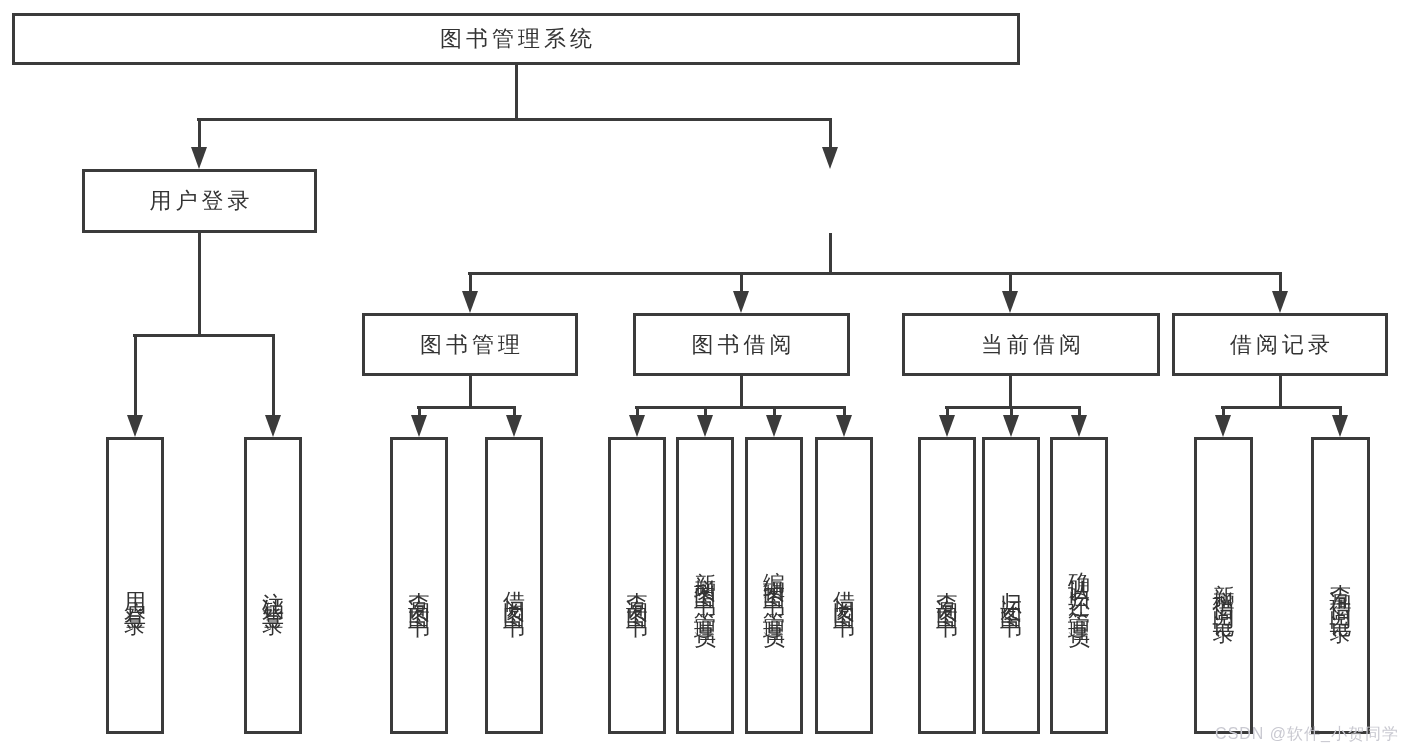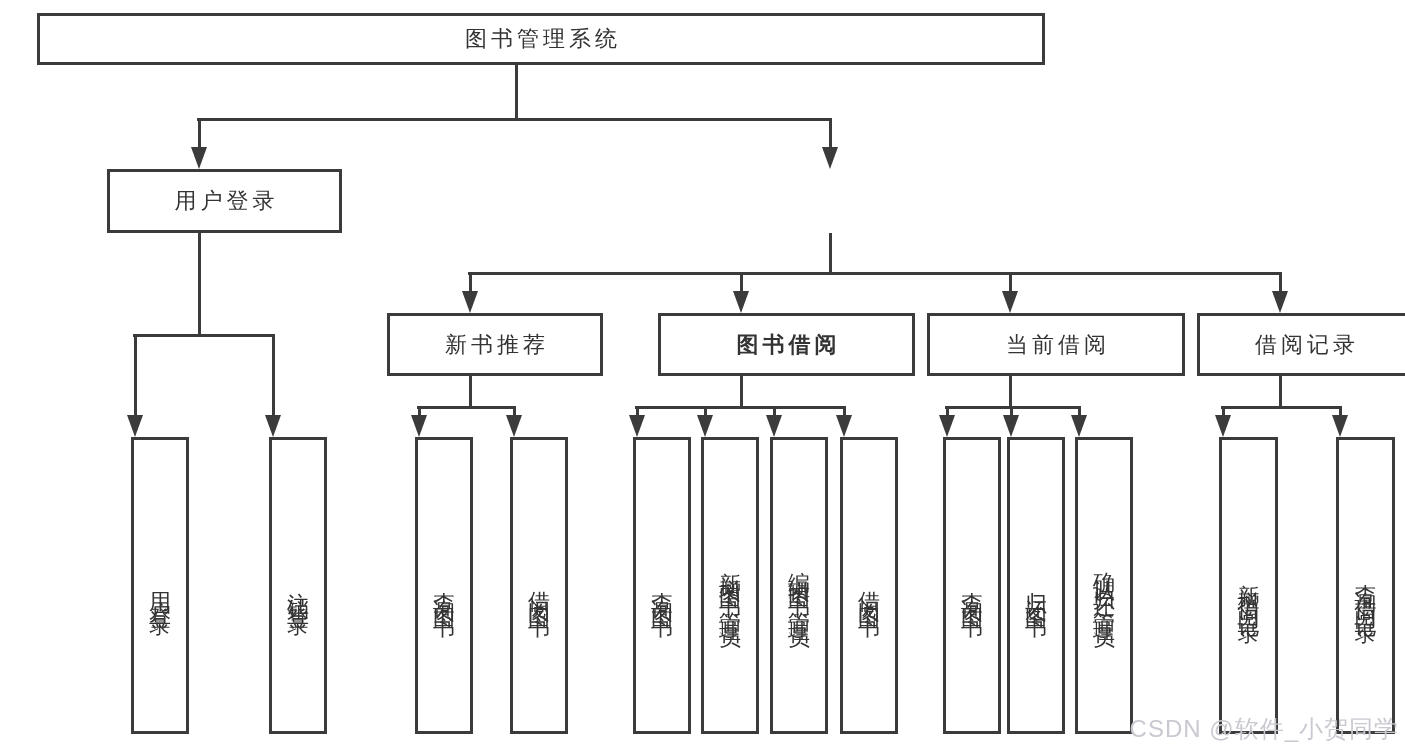--- a/index.html
+++ b/index.html
@@ -9,21 +9,21 @@
   }
   *{box-sizing:border-box;}
   html,body{margin:0;padding:0;background:#ffffff;}
   .canvas{
     position:relative;width:1405px;height:747px;background:#ffffff;overflow:hidden;
     font-family:"Liberation Sans","DejaVu Sans",sans-serif;color:var(--text);
   }
   .node{
     position:absolute;background:#ffffff;border:3px solid var(--line);
     display:flex;align-items:center;justify-content:center;
-    font-size:22px;letter-spacing:4px;white-space:nowrap;margin-left:25px;
+    font-size:22px;letter-spacing:4px;white-space:nowrap;
   }
   .node > span{margin-right:-4px;}
   .leaf{letter-spacing:0;}
   .leaf > span{
     writing-mode:vertical-rl;text-orientation:mixed;
     font-size:22px;letter-spacing:8px;line-height:1;
     margin-right:0;margin-bottom:-8px;
   }
   .hline,.vline{position:absolute;background:var(--line);}
   .hline{height:3px;}
@@ -32,21 +32,21 @@
   .arrow::before{
     content:"";position:absolute;left:6.5px;top:0;bottom:18px;width:3px;background:var(--line);
   }
   .arrow::after{
     content:"";position:absolute;left:0;bottom:0;width:0;height:0;
     border-left:8px solid transparent;border-right:8px solid transparent;
     border-top:22px solid var(--line);
   }
   .watermark{
     position:absolute;right:6px;bottom:2px;z-index:5;
-    font-size:24px;color:var(--wm);letter-spacing:1px;text-align:right;
+    font-size:16px;color:var(--wm);letter-spacing:1px;text-align:right;
   }
 </style>
 </head>
 <body>
 
 <div class="canvas">
 
   <div class="node" style="left:12px;top:13px;width:1008px;height:52px;">
     <span>图书管理系统</span>
   </div>
@@ -66,23 +66,23 @@
   <div class="arrow" style="left:265px;top:334px;height:103px;"></div>
 
   <div class="vline" style="left:829px;top:233px;height:41px;"></div>
   <div class="hline" style="left:468px;top:272px;width:814px;"></div>
   <div class="arrow" style="left:462px;top:272px;height:41px;"></div>
   <div class="arrow" style="left:733px;top:272px;height:41px;"></div>
   <div class="arrow" style="left:1002px;top:272px;height:41px;"></div>
   <div class="arrow" style="left:1272px;top:272px;height:41px;"></div>
 
   <div class="node" style="left:362px;top:313px;width:216px;height:63px;">
-    <span>新书推荐</span>
+    <span>图书管理</span>
   </div>
-  <div class="node" style="left:633px;top:313px;width:257px;height:63px;font-weight:bold;">
+  <div class="node" style="left:633px;top:313px;width:217px;height:63px;">
     <span>图书借阅</span>
   </div>
   <div class="node" style="left:902px;top:313px;width:258px;height:63px;">
     <span>当前借阅</span>
   </div>
   <div class="node" style="left:1172px;top:313px;width:216px;height:63px;">
     <span>借阅记录</span>
   </div>
 
   <div class="vline" style="left:469px;top:376px;height:31px;"></div>

